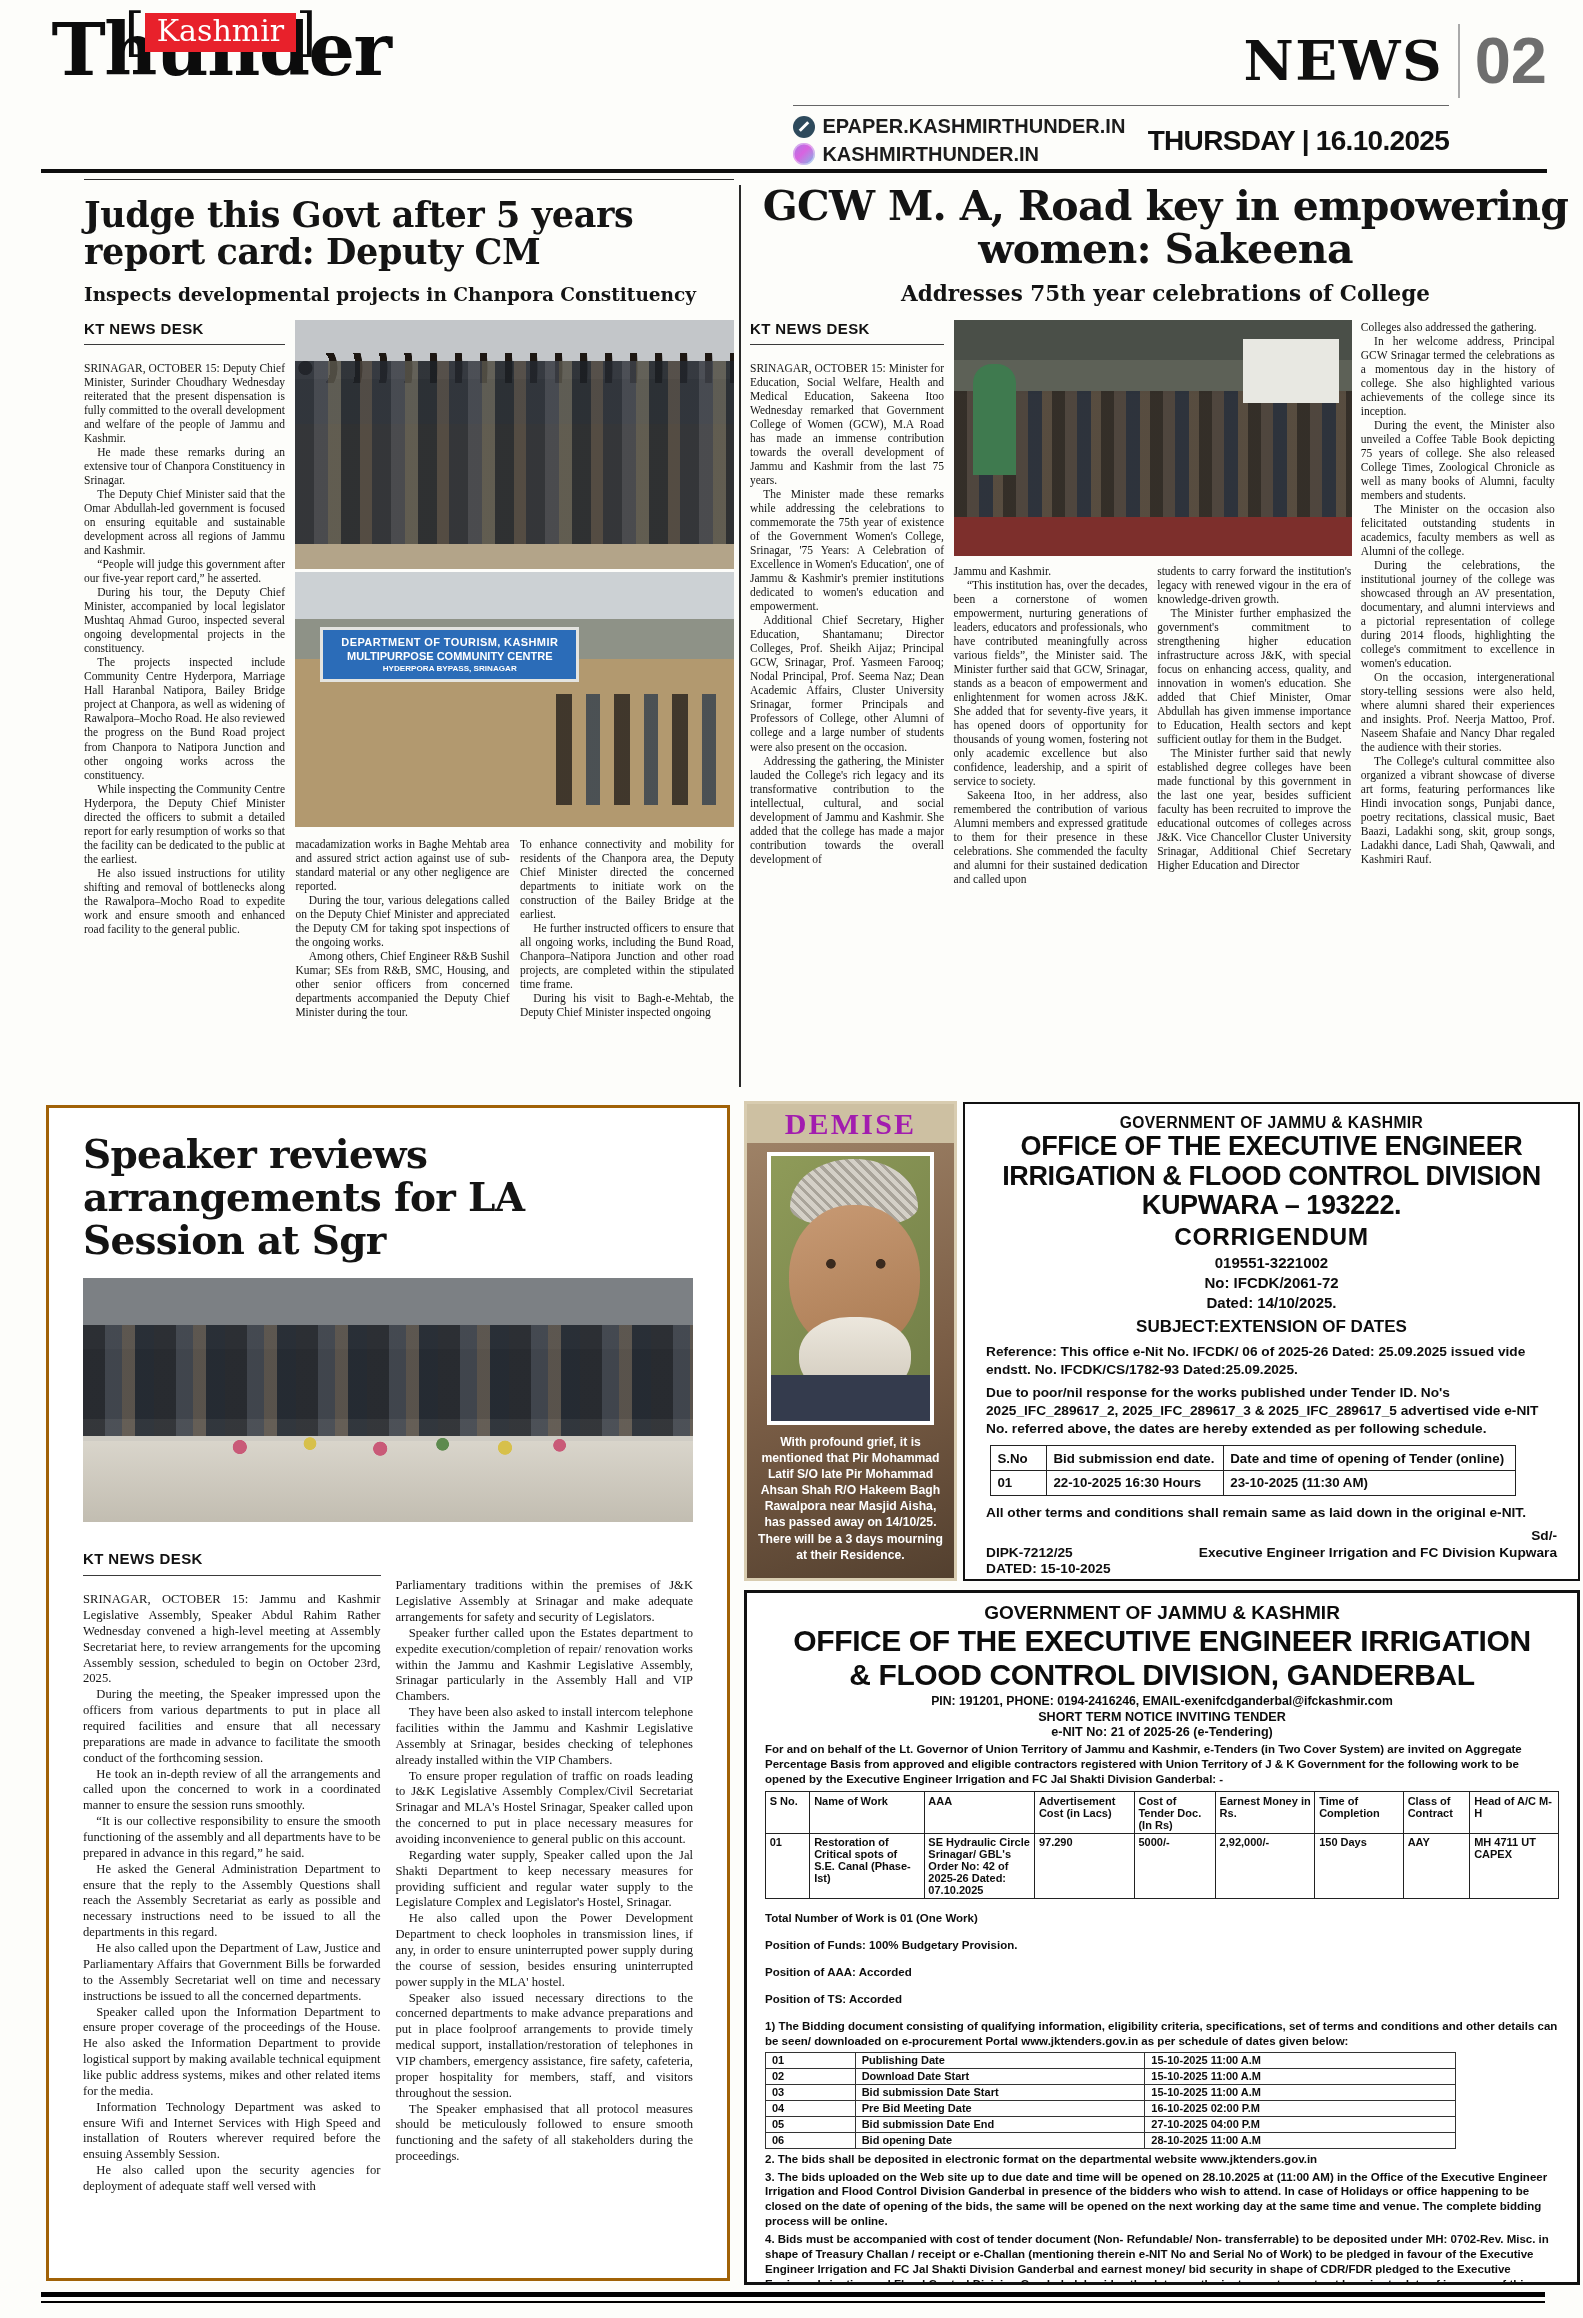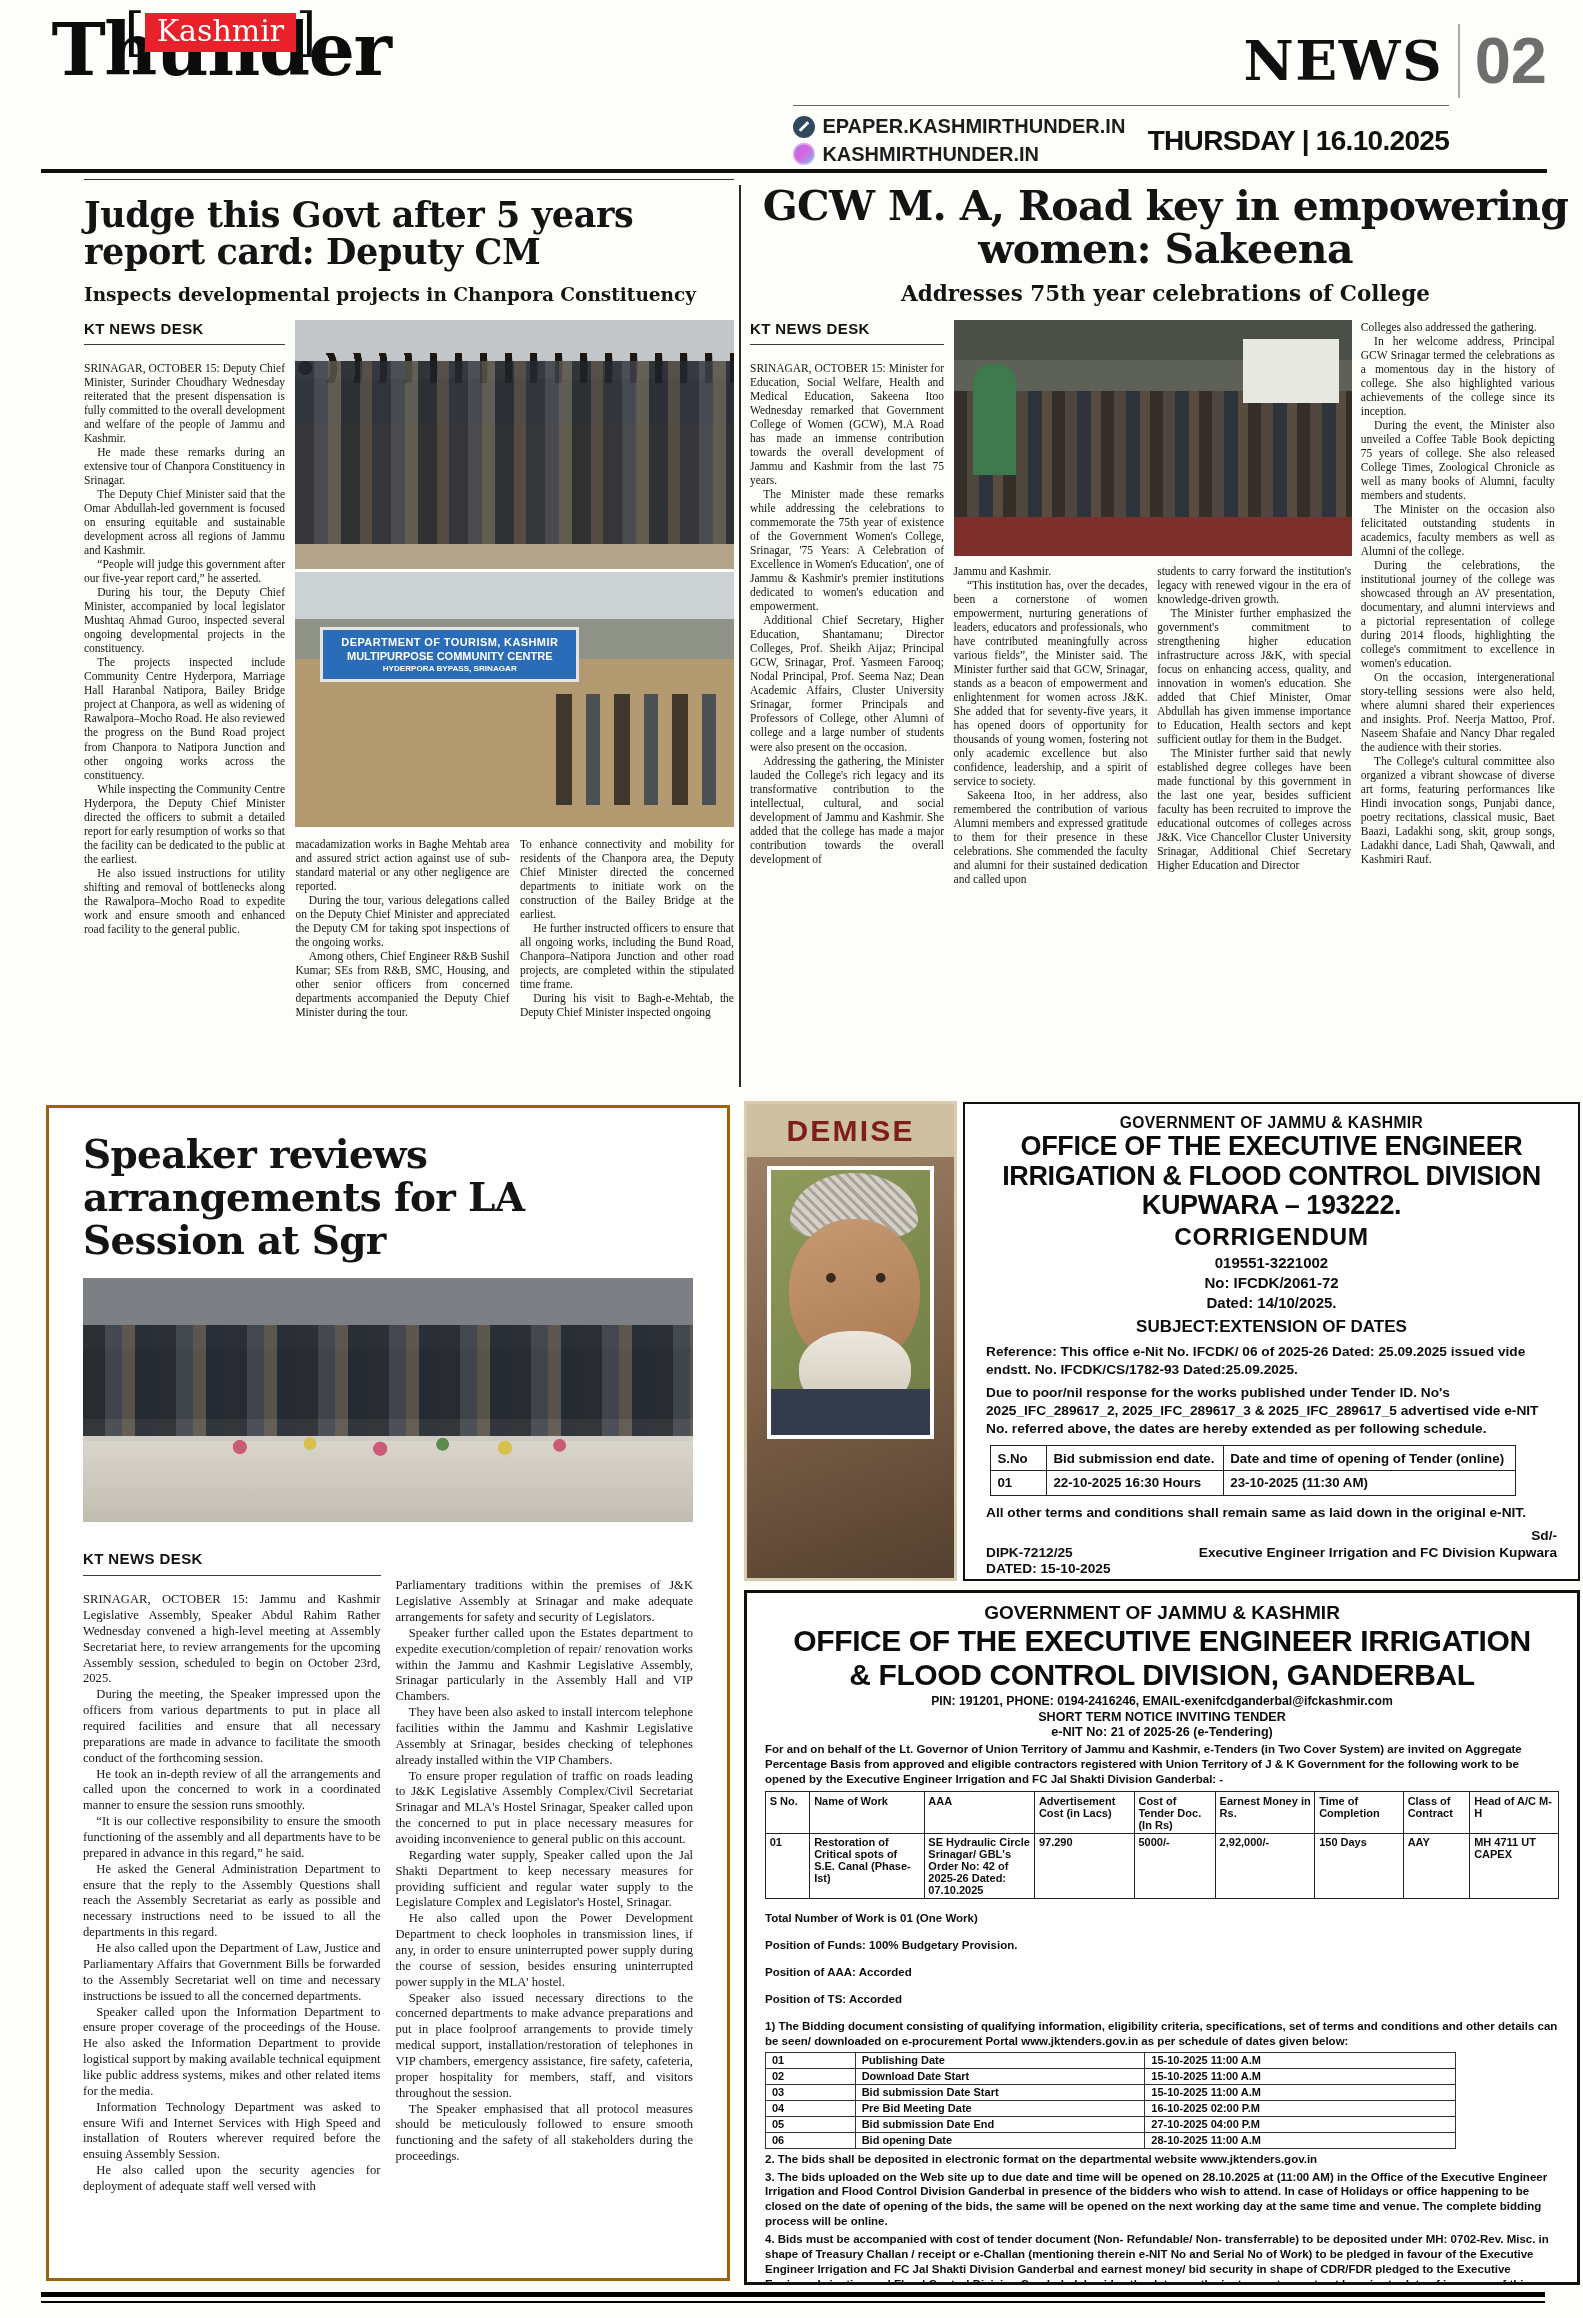--- a/index.html
+++ b/index.html
@@ -92,22 +92,22 @@
        radial-gradient(circle at 64% 42%,#5d8a4e 0 6px,transparent 6.7px),
        radial-gradient(circle at 80% 52%,#d7c04b 0 6.7px,transparent 7.4px),
        radial-gradient(circle at 94% 45%,#c95a78 0 6px,transparent 6.7px);}
   .a3-byline{margin-top:15px;}
   .a3-cols{display:flex;gap:15px;font-size:12.6px;line-height:1.26;}
   .a3-cols > div{width:calc(50% - 7.4px);}
 
   
   .demise{position:absolute;left:744px;top:1101px;width:213px;height:480px;box-sizing:border-box;
           border:3.7px solid #d8ccb0;background:linear-gradient(160deg,#a3876b 0%,#7c5f47 55%,#53402f 100%);overflow:hidden;}
-  .demise-title{background:#cdc0a2;height:53px;display:flex;align-items:center;justify-content:center;
-     font-family:Liberation Sans, sans-serif;font-weight:900;font-size:30px;letter-spacing:2.2px;color:#7f1d1d;}
+  .demise-title{background:#cdc0a2;height:39px;display:flex;align-items:center;justify-content:center;
+     font-family:Liberation Serif, serif;font-weight:900;font-size:30px;letter-spacing:2.2px;color:#a21caf;}
   .demise-photo{width:167px;height:273px;margin:9px auto 6px;background:#fff;padding:3.7px;box-sizing:border-box;}
   .portrait{position:relative;width:100%;height:100%;overflow:hidden;background:linear-gradient(135deg,#8f9b59,#6f7c46);}
   .portrait .cap{position:absolute;top:3px;left:19px;right:12px;height:68px;border-radius:50% 50% 42% 42%/72% 72% 30% 30%;
      background:repeating-linear-gradient(45deg,#d4d0c7 0 4.4px,#a9a49a 4.4px 7.4px);}
   .portrait .face{position:absolute;top:49px;left:18px;right:10.4px;height:147px;border-radius:48%;
      background-image:radial-gradient(circle at 32% 40%,#3a2a1e 0 4.4px,transparent 5.2px),
         radial-gradient(circle at 70% 40%,#3a2a1e 0 4.4px,transparent 5.2px),
         linear-gradient(160deg,#c89a74,#a97a52);}
   .portrait .beard{position:absolute;top:161px;left:28px;right:19px;height:83px;border-radius:45% 45% 50% 50%;
      background:linear-gradient(#ece7dd,#cfc8ba);}
@@ -321,20 +321,21 @@
   <div class="demise">
     <div class="demise-title">DEMISE</div>
     <div class="demise-photo">
       <div class="portrait">
         <div class="cap"></div>
         <div class="face"></div>
         <div class="beard"></div>
         <div class="jacket"></div>
       </div>
     </div>
+    <div class="demise-text">With profound grief, it is mentioned that Pir Mohammad Latif S/O late Pir Mohammad Ahsan Shah R/O Hakeem Bagh Rawalpora near Masjid Aisha, has passed away on 14/10/25. There will be a 3 days mourning at their Residence.</div>
   </div>
 
   <div class="kupwara">
     <div class="kp-govt">GOVERNMENT OF JAMMU &amp; KASHMIR</div>
     <div class="kp-office">OFFICE OF THE EXECUTIVE ENGINEER IRRIGATION &amp; FLOOD CONTROL DIVISION KUPWARA – 193222.</div>
     <div class="kp-corr">CORRIGENDUM</div>
     <div class="kp-line">019551-3221002</div>
     <div class="kp-line">No:  IFCDK/2061-72</div>
     <div class="kp-line">Dated:  14/10/2025.</div>
     <div class="kp-subject">SUBJECT:EXTENSION OF DATES</div>

